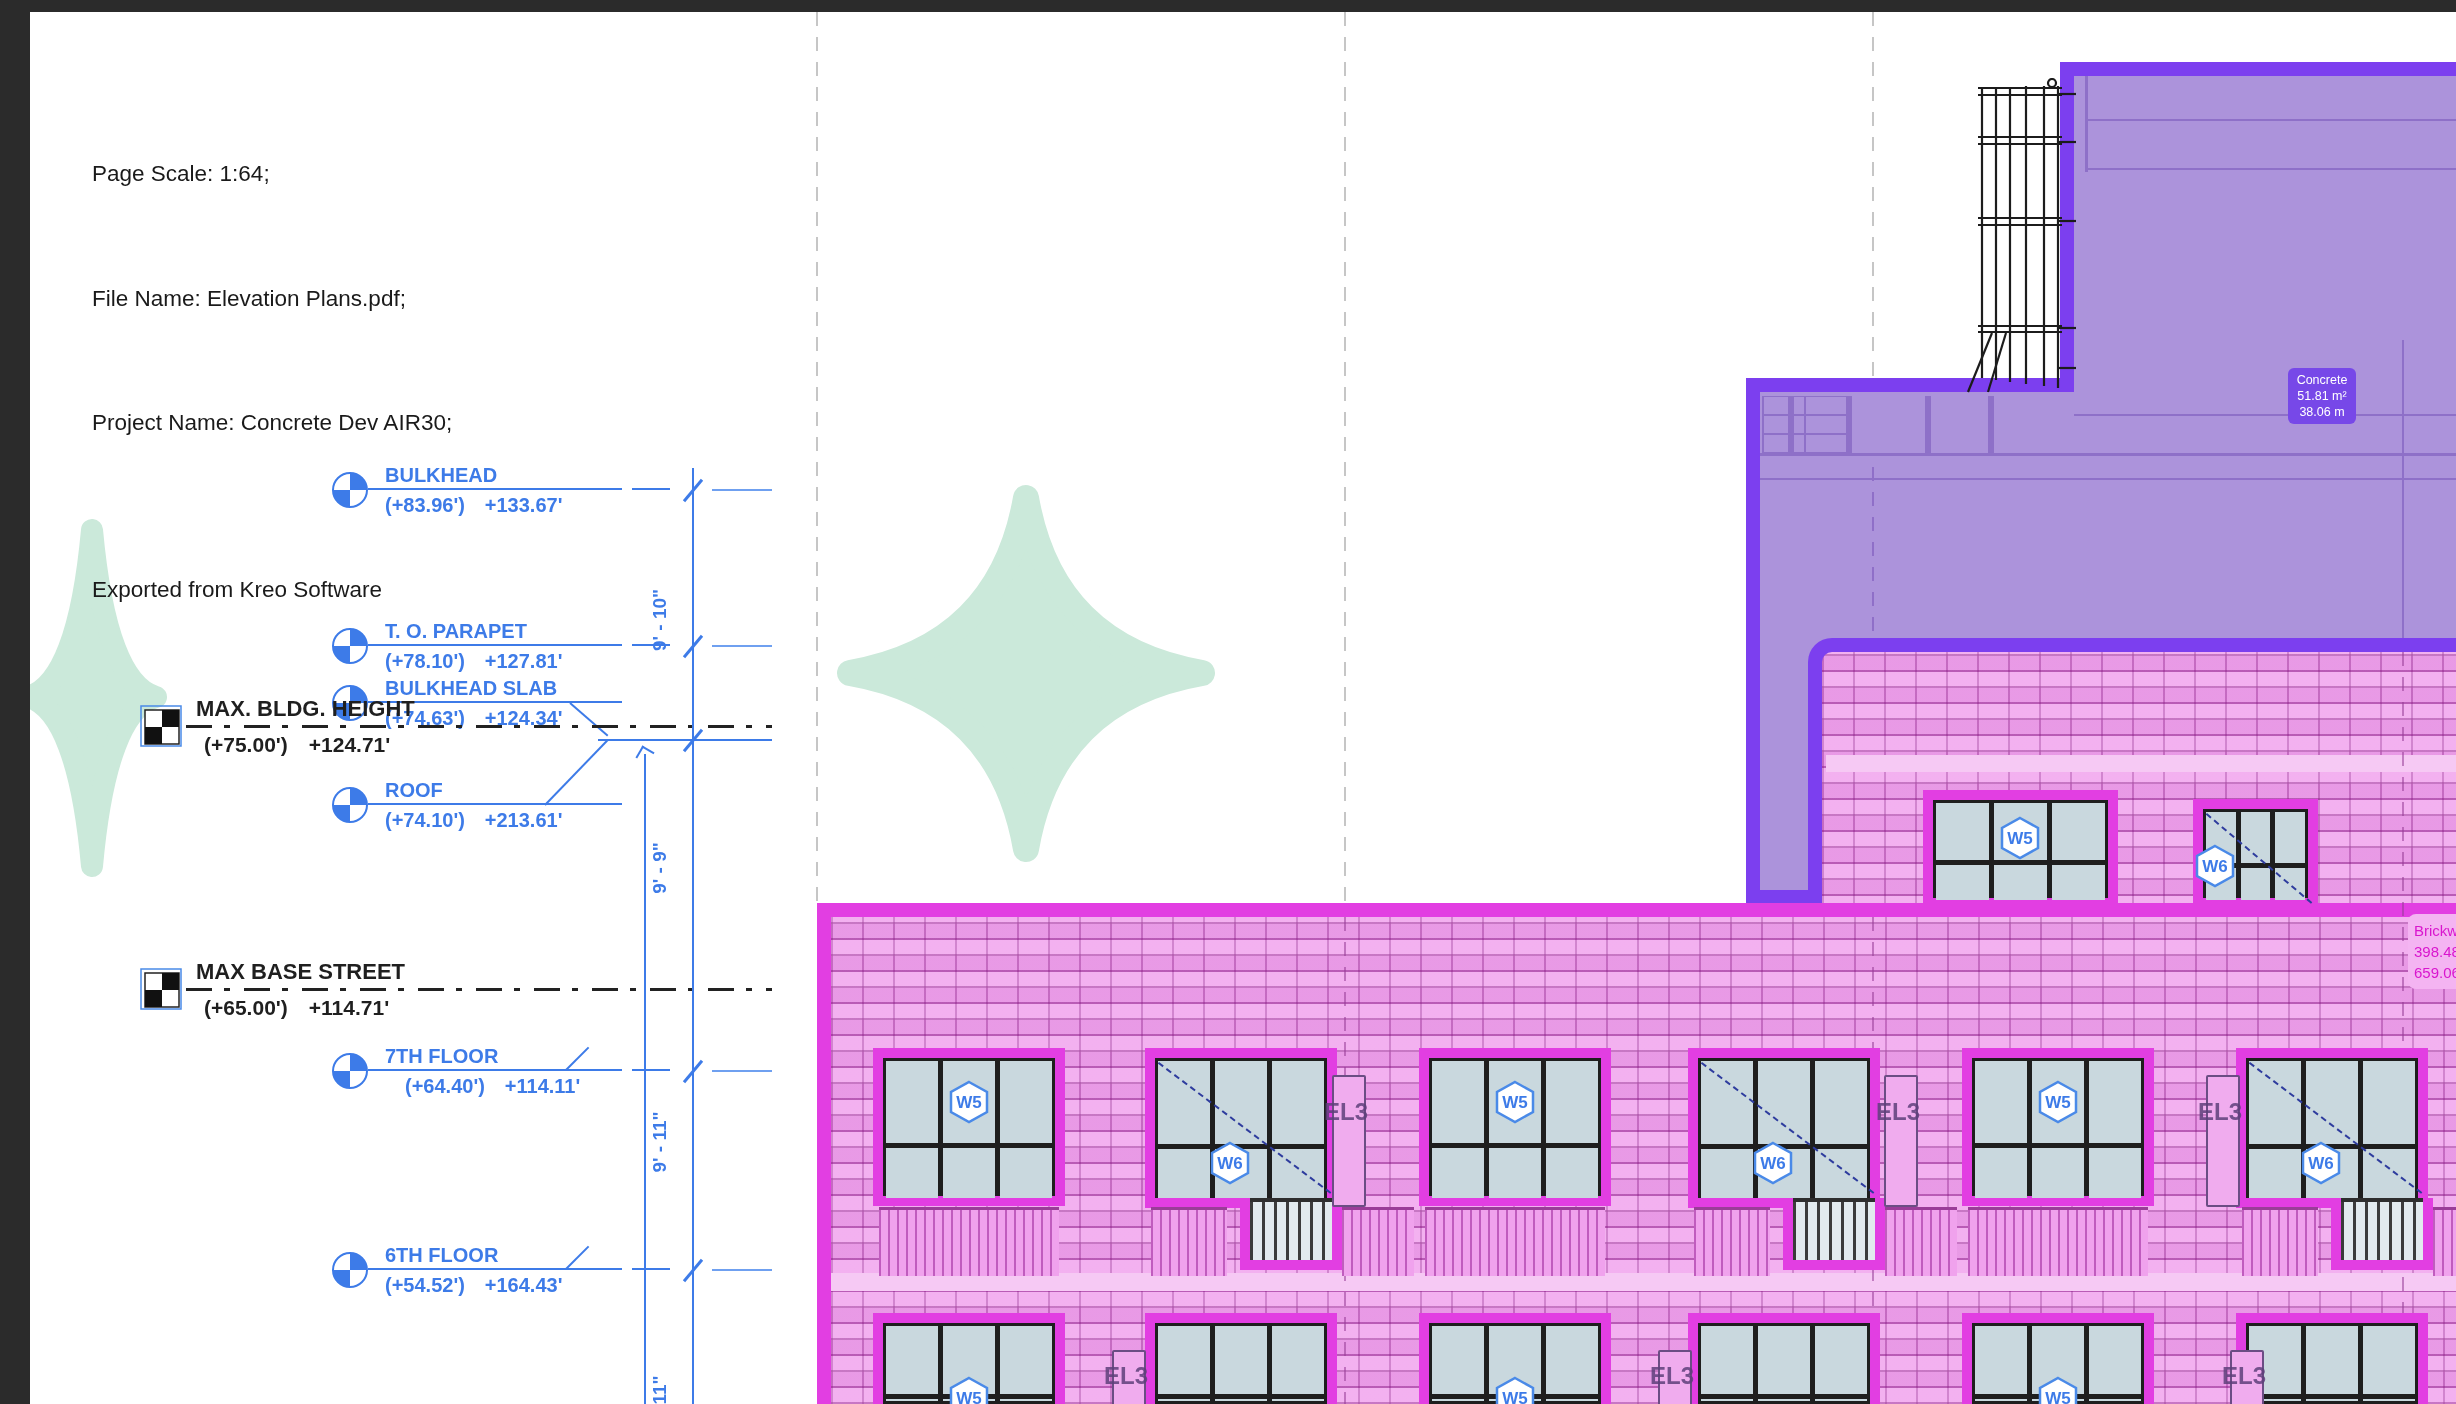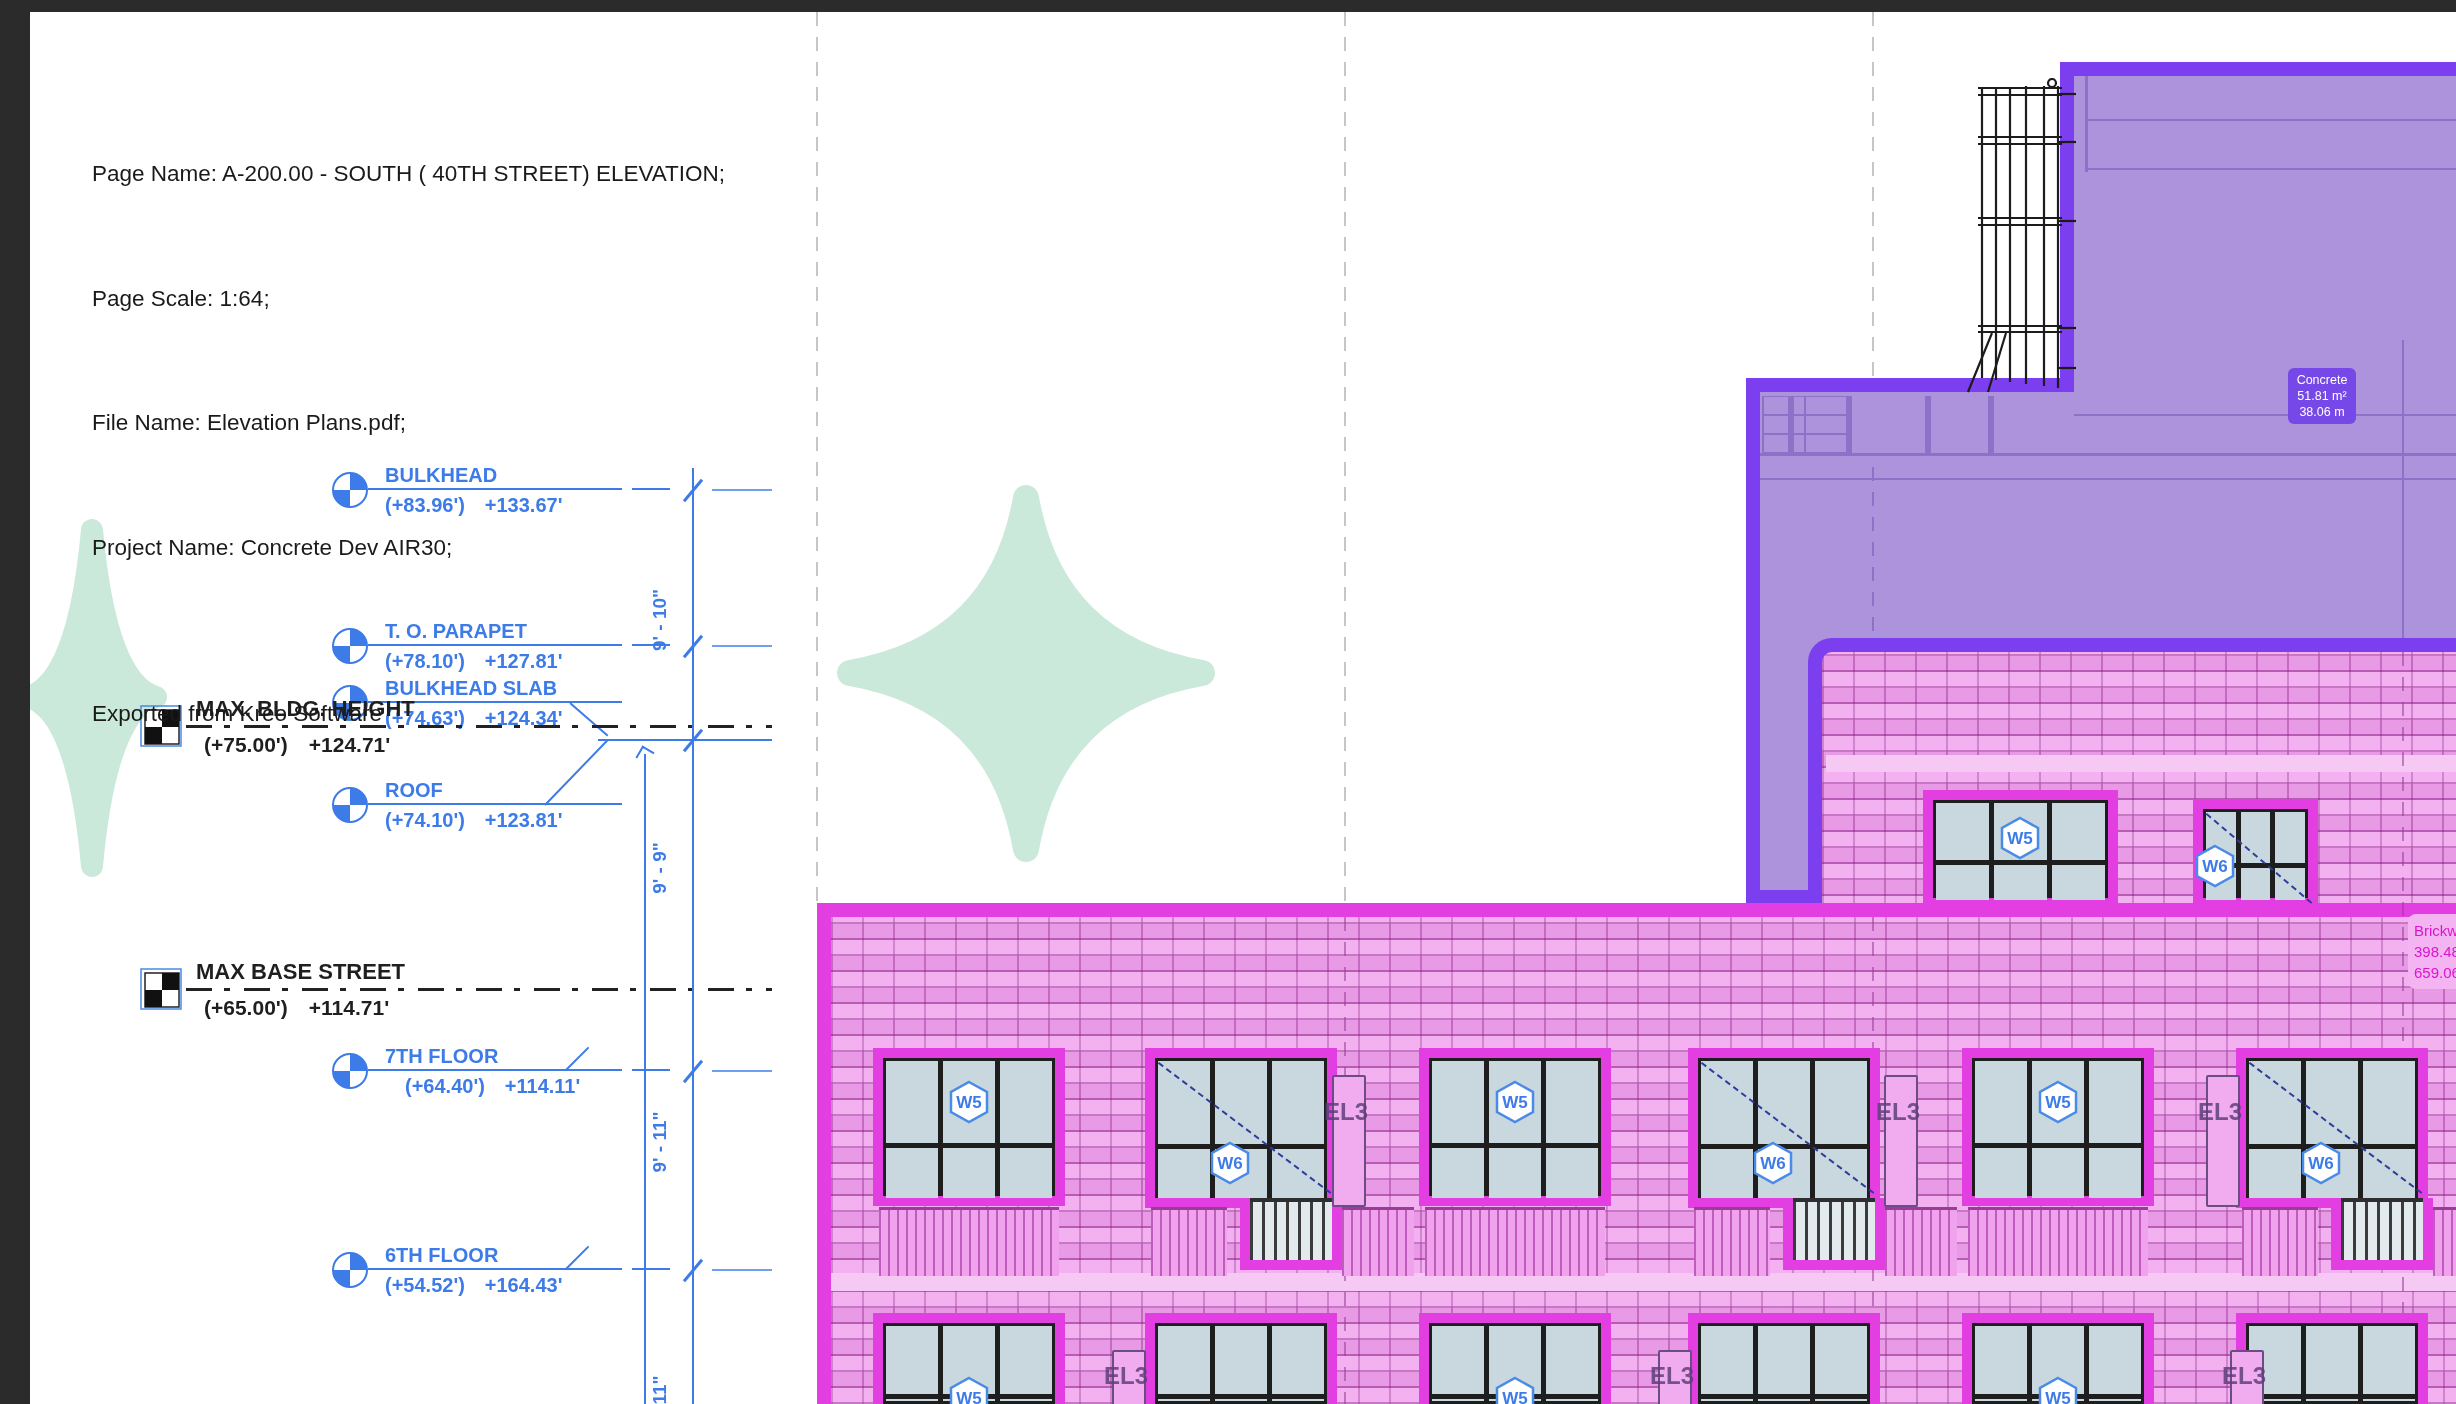--- a/index.html
+++ b/index.html
@@ -190,21 +190,21 @@
       <div class="abs blk-vals" style="left: 196px; top: 733px;">(+75.00')  +124.71'</div>
       <div class="abs dashdot" style="left: 186px; top: 725px; width: 586px;"></div>
       <div class="abs" style="left: 331px; top: 786px;">
         <svg width="38" height="38" viewBox="0 0 38 38">
           <circle cx="19" cy="19" r="17" fill="#fff" stroke="#3D7BE8" stroke-width="2"></circle>
           <path d="M19 19 L19 2 A17 17 0 0 1 36 19 Z" fill="#3D7BE8"></path>
           <path d="M19 19 L19 36 A17 17 0 0 1 2 19 Z" fill="#3D7BE8"></path>
         </svg>
       </div>
       <div class="abs lvl-name" style="left: 385px; top: 779px;">ROOF</div>
-      <div class="abs lvl-vals" style="left: 385px; top: 809px;">(+74.10')  +123.81'</div>
+      <div class="abs lvl-vals" style="left: 385px; top: 809px;">(+74.10')  +213.61'</div>
       <div class="abs lvl-line" style="left: 368px; top: 803px; width: 254px;"></div>
       <div class="abs diag" style="left: 545px; top: 804px; width: 90px; transform: rotate(-46deg);"></div>
       <div class="abs" style="left: 140px; top: 968px;">
         <svg width="44" height="44" viewBox="0 0 44 44">
           <rect x="1" y="1" width="40" height="40" fill="none" stroke="#4a8ae8" stroke-width="1.5"></rect>
           <rect x="5" y="5" width="34" height="34" fill="#fff" stroke="#222" stroke-width="1.5"></rect>
           <rect x="22" y="5" width="17" height="17" fill="#111"></rect>
           <rect x="5" y="22" width="17" height="17" fill="#111"></rect>
         </svg>
       </div>
@@ -499,21 +499,20 @@
     <div>51.81 m²</div>
     <div>38.06 m</div>
   </div>
   <div class="abs badge-brick">
     <div>Brickwork</div>
     <div>398.48</div>
     <div>659.06</div>
   </div>
 
   <div class="abs header">
-    <div>Page Name: A-200.00 - SOUTH ( 40TH STREET) ELEVATION;</div>
     <div>Page Scale: 1:64;</div>
     <div>File Name: Elevation Plans.pdf;</div>
     <div>Project Name: Concrete Dev AIR30;</div>
     <div class="exported">Exported from Kreo Software</div>
   </div>
 
   <div class="abs edge-top"></div>
   <div class="abs edge-left"></div>
 </div>
 

